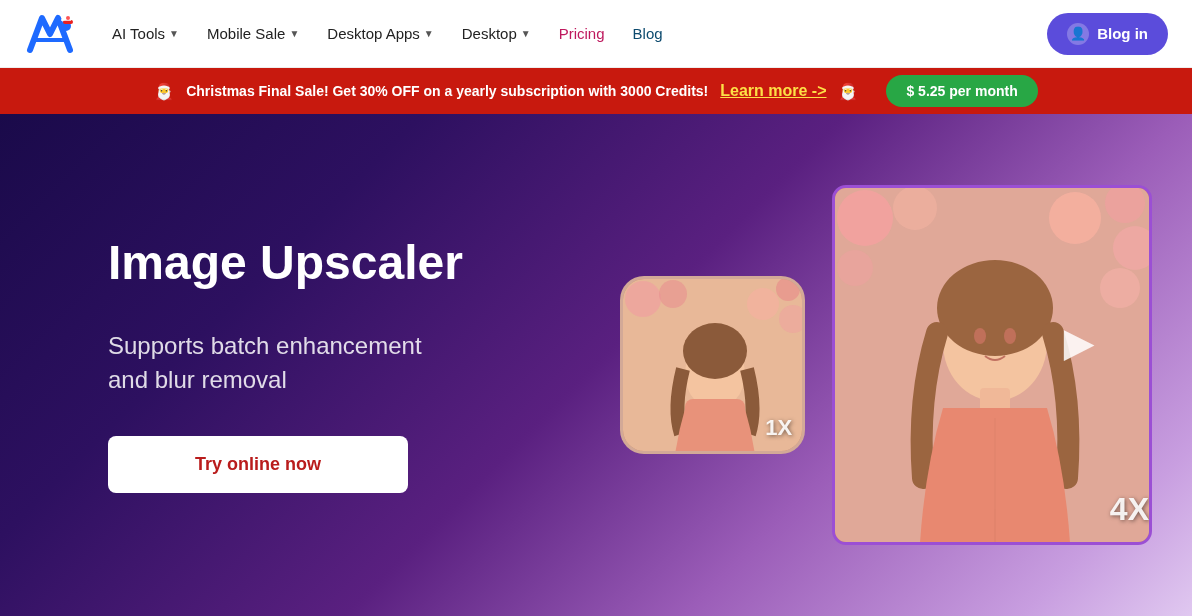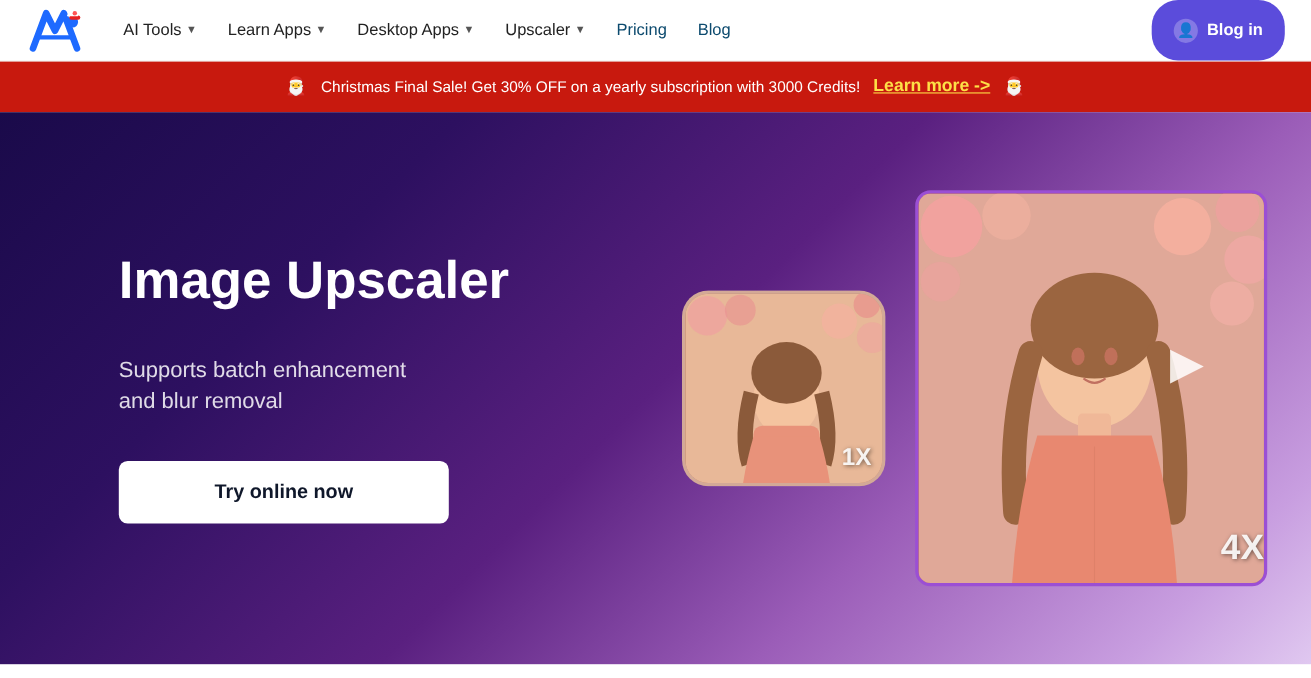--- a/index.html
+++ b/index.html
@@ -1,21 +1,22 @@
 <!DOCTYPE html>
 <html><head>
   <meta charset="utf-8">
   <style>
     * { margin: 0; padding: 0; box-sizing: border-box; }
     body { font-family: -apple-system, BlinkMacSystemFont, 'Segoe UI', sans-serif; width: 1192px; overflow-x: hidden; }
 
     
     .navbar {
       display: flex;
-      height: 56px;
+      align-items: center;
+      height: 68px;
       background: #fff;
       padding: 0 24px;
       border-bottom: 1px solid #eee;
       gap: 8px;
     }
     .logo {
       display: flex;
       align-items: center;
       margin-right: 16px;
     }
@@ -36,21 +37,21 @@
       cursor: pointer;
       border-radius: 6px;
       white-space: nowrap;
     }
     .nav-item .chevron {
       font-size: 10px;
       color: #555;
     }
     .nav-pricing {
       font-size: 15px;
-      color: #0c4a6e;
+      color: #be185d;
       padding: 8px 12px;
       cursor: pointer;
     }
     .nav-blog {
       font-size: 15px;
       color: #0c4a6e;
       padding: 8px 12px;
       cursor: pointer;
     }
     .signin-btn {
@@ -86,21 +87,21 @@
       justify-content: center;
       gap: 12px;
       padding: 10px 24px;
       height: 46px;
     }
     .promo-text {
       color: #fff;
       font-size: 14px;
       font-weight: 500;
     }
-    .promo-text strong { font-weight: 400; }
+    .promo-text strong { font-weight: 700; }
     .promo-link {
       color: #fde047;
       font-weight: 700;
       text-decoration: underline;
       cursor: pointer;
     }
     .promo-price-btn {
       background: #28a745;
       color: #fff;
       border: none;
@@ -128,29 +129,29 @@
       z-index: 2;
     }
     .hero-title {
       font-size: 48px;
       font-weight: 800;
       color: #fff;
       line-height: 1.1;
       margin-bottom: 20px;
     }
     .hero-subtitle {
-      font-size: 20px;
+      font-size: 24px;
       color: rgba(255,255,255,0.85);
       line-height: 1.4;
       margin-bottom: 40px;
       margin-top: 40px;
     }
     .try-btn {
       background: #fff;
-      color: #0f172a;
+      color: #b91c1c;
       border: none;
       border-radius: 8px;
       padding: 18px 40px;
       font-size: 18px;
       font-weight: 700;
       cursor: pointer;
       display: inline-block;
       width: 300px;
       text-align: center;
     }
@@ -236,29 +237,29 @@
       <circle cx="44" cy="6" r="2" fill="#ff5555"></circle>
     </svg>
   </div>
 
   <div class="nav-items">
     <div class="nav-item">
       <span>AI Tools</span>
       <span class="chevron">▼</span>
     </div>
     <div class="nav-item">
-      <span>Learn Apps</span>
+      <span>Mobile Sale</span>
       <span class="chevron">▼</span>
     </div>
     <div class="nav-item">
       <span>Desktop Apps</span>
       <span class="chevron">▼</span>
     </div>
     <div class="nav-item">
-      <span>Upscaler</span>
+      <span>Desktop</span>
       <span class="chevron">▼</span>
     </div>
     <div class="nav-pricing nav-item">
       <span>Pricing</span>
     </div>
     <div class="nav-blog nav-item">
       <span>Blog</span>
     </div>
   </div>
 
@@ -268,20 +269,21 @@
   </button>
 </nav>
 
 <div class="promo-banner">
   <span>🎅</span>
   <span class="promo-text">
     <strong>Christmas Final Sale! Get 30% OFF on a yearly subscription with 3000 Credits!</strong>
   </span>
   <span class="promo-link">Learn more -&gt;</span>
   <span>🎅</span>
+  <button class="promo-price-btn">$ 5.25 per month</button>
 </div>
 
 <section class="hero">
   <div class="hero-content">
     <h1 class="hero-title">Image Upscaler</h1>
     <p class="hero-subtitle">Supports batch enhancement<br>and blur removal</p>
     <button class="try-btn">Try online now</button>
   </div>
 
   <div class="hero-images">

